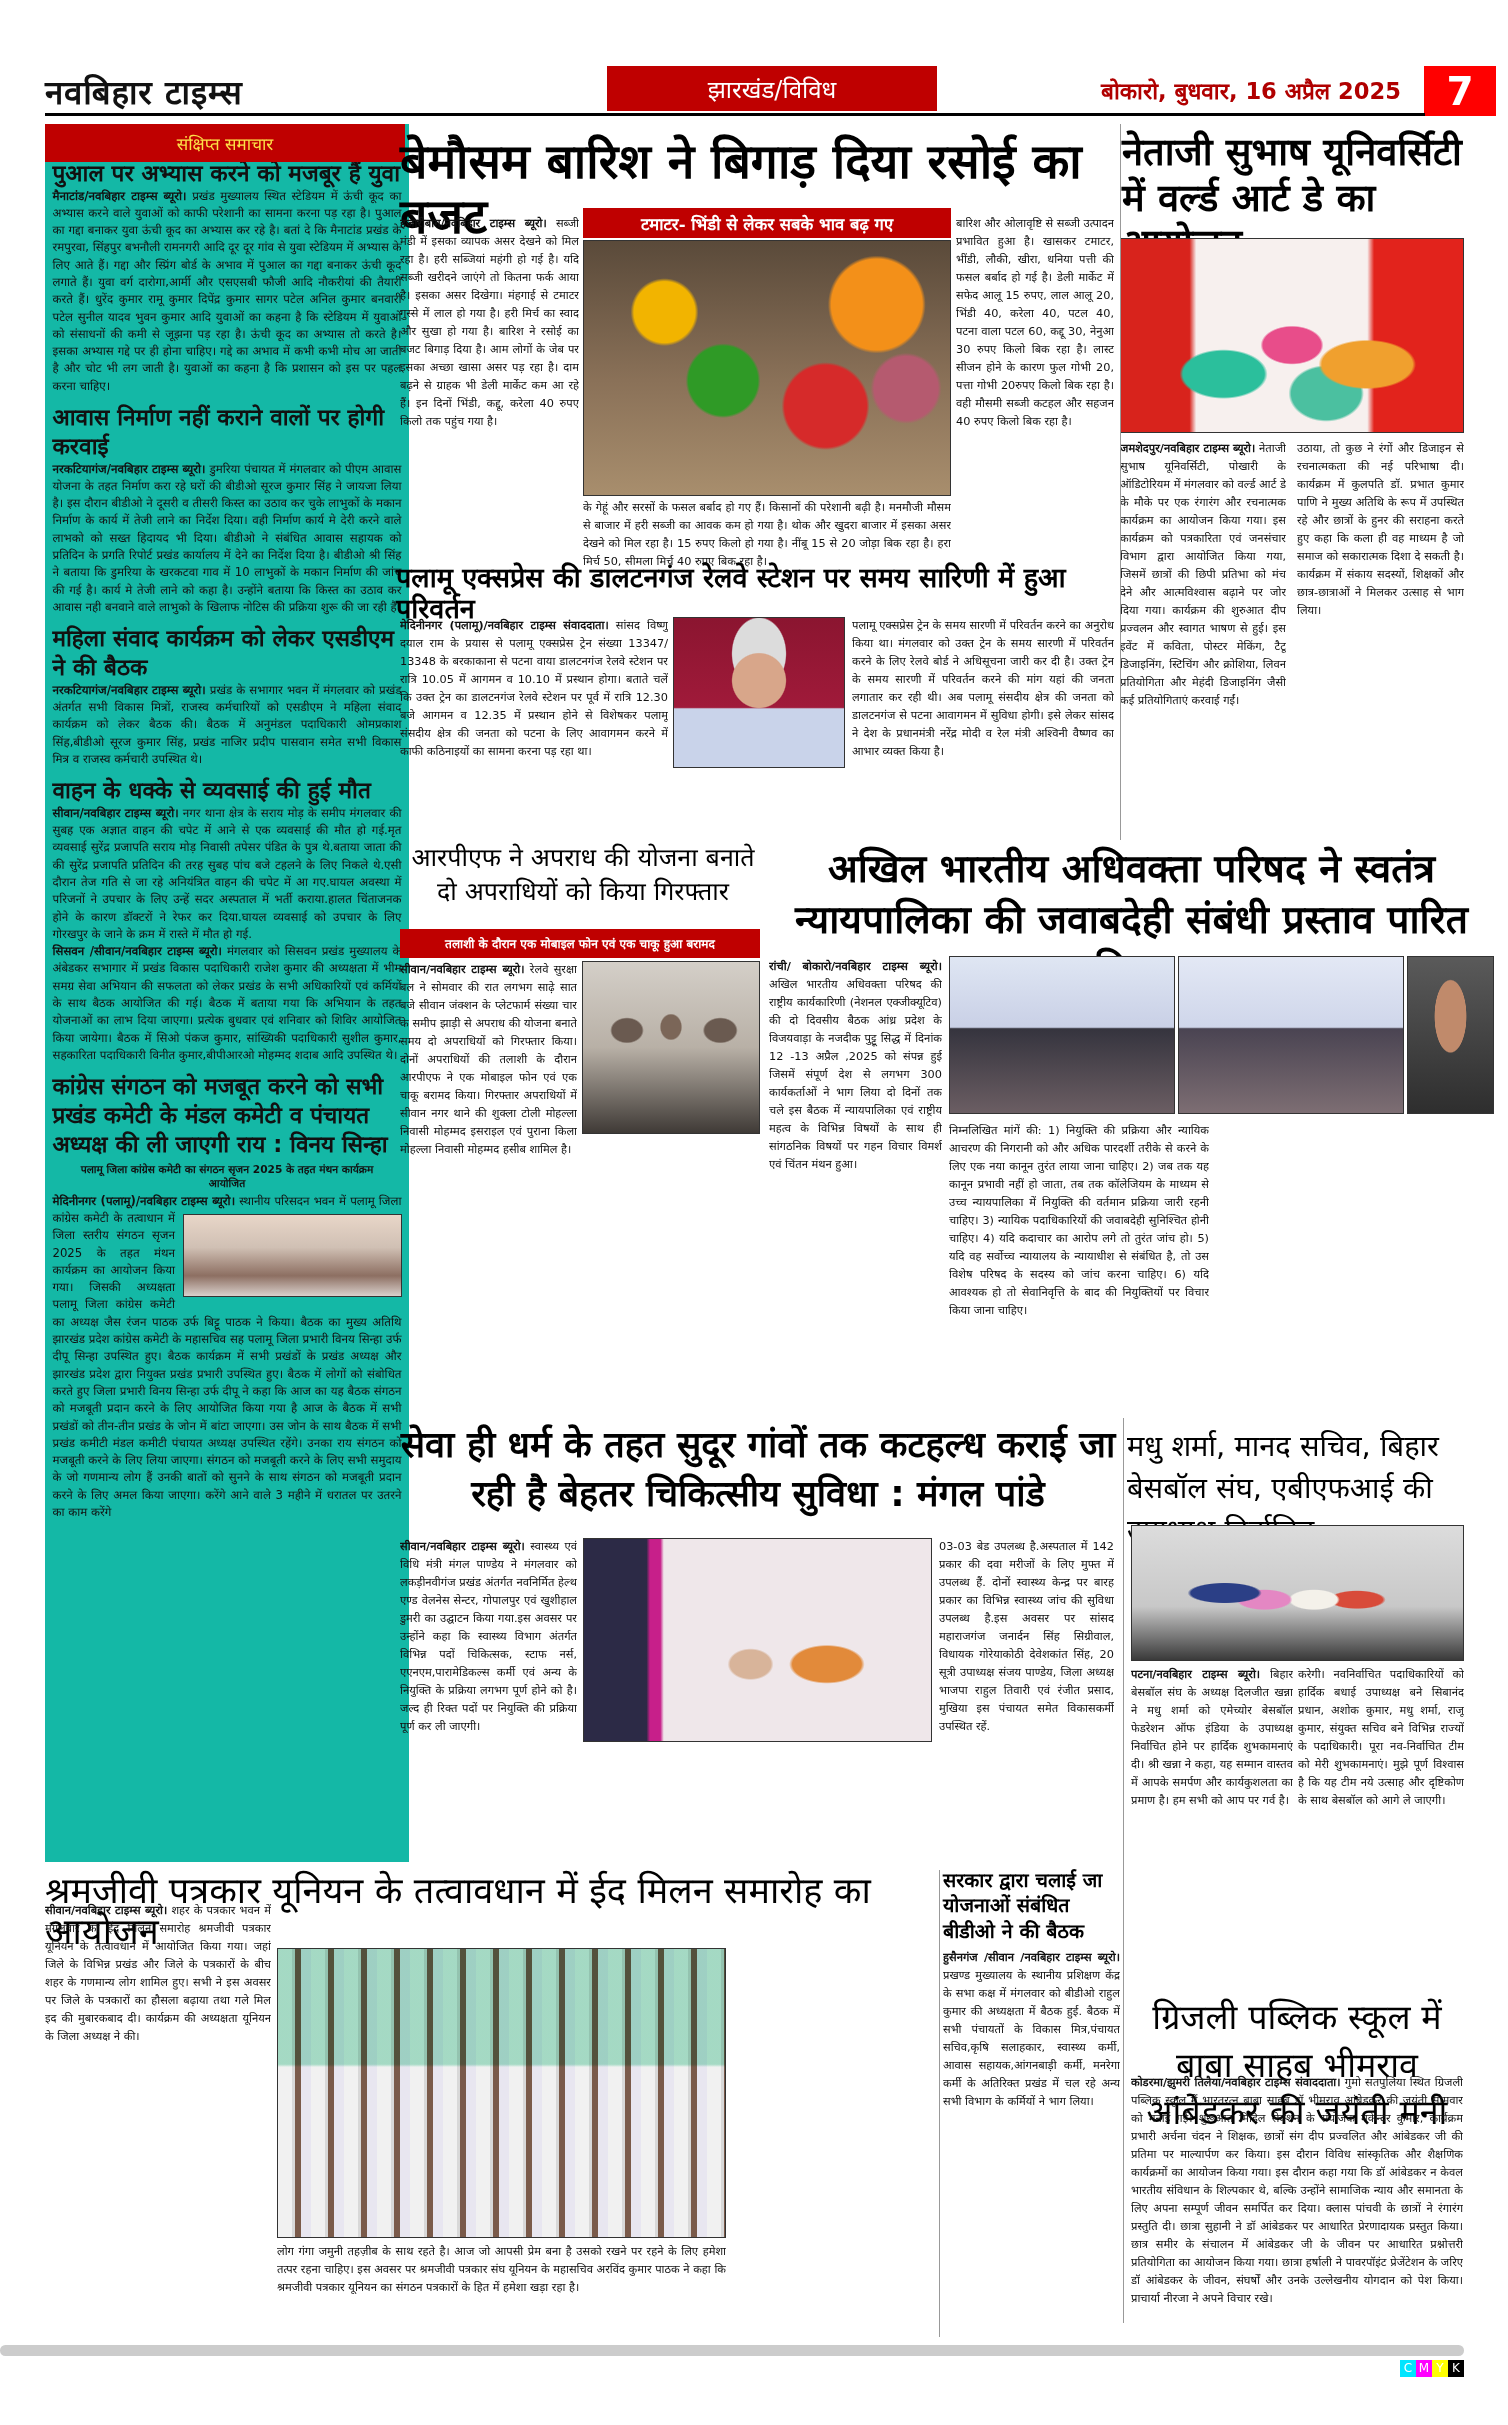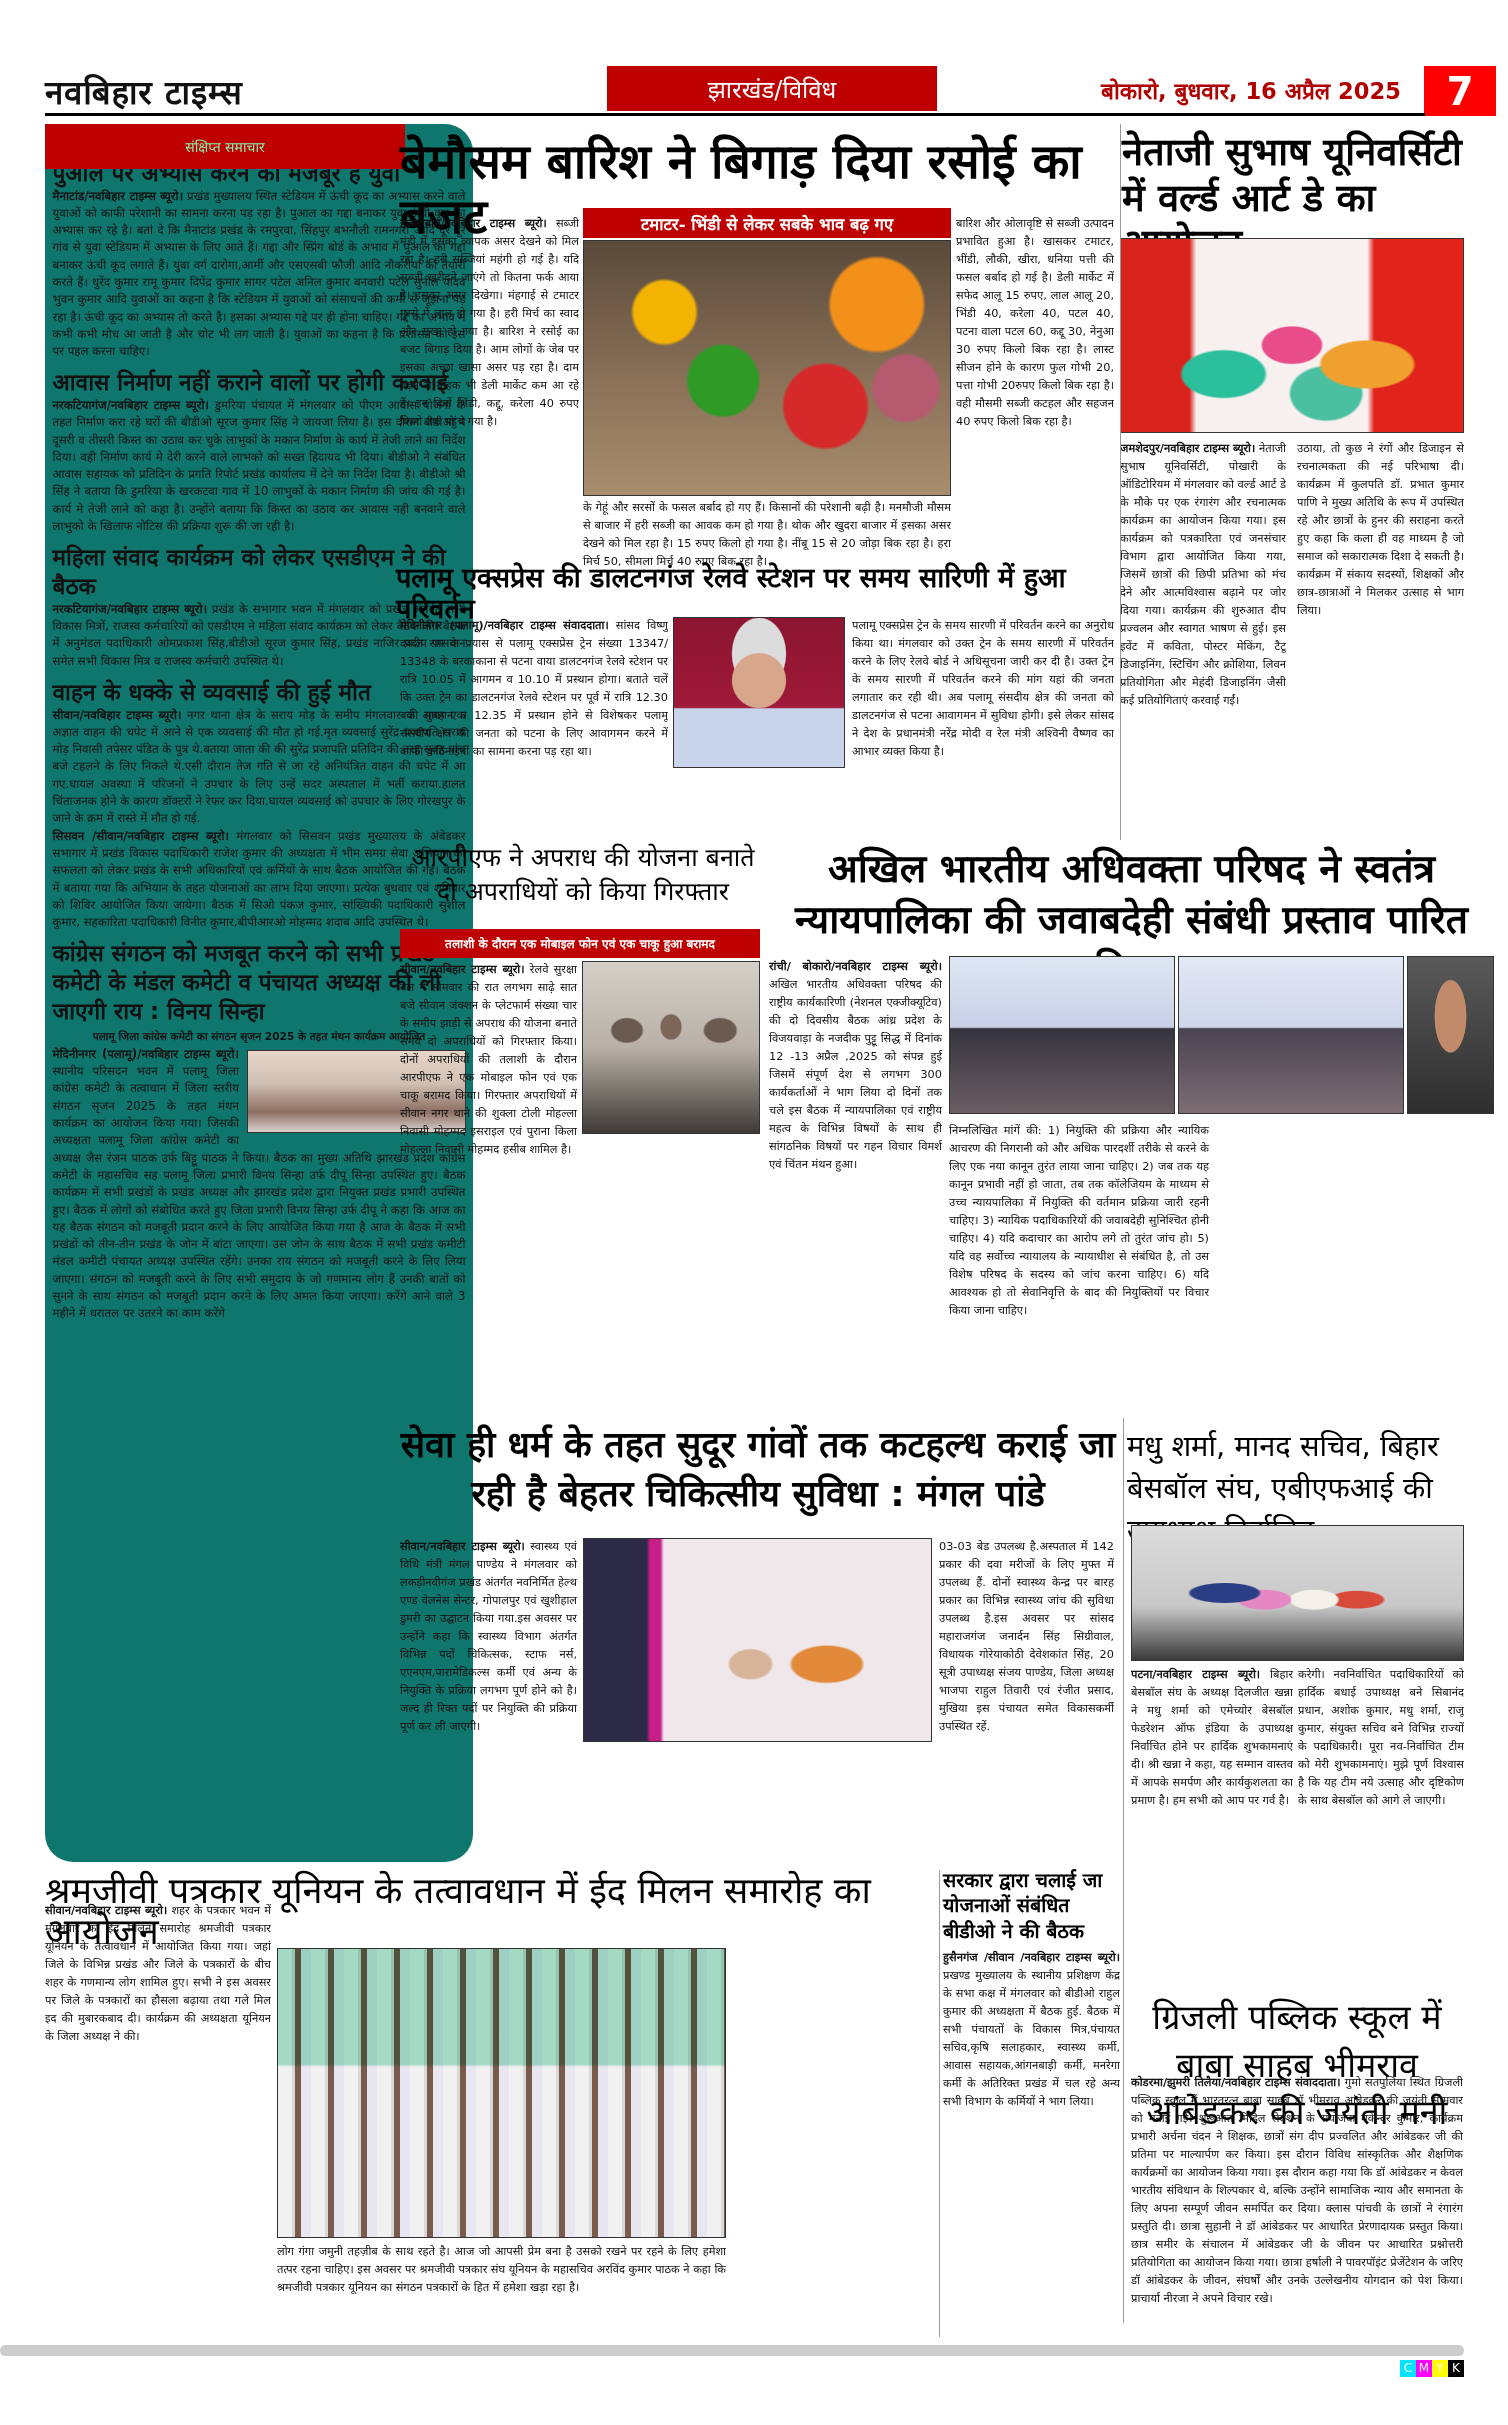--- a/index.html
+++ b/index.html
@@ -4,22 +4,22 @@
 <style>
   * { box-sizing: border-box; margin: 0; padding: 0; }
   body { width: 1508px; height: 2426px; background: #fff; font-family: "DejaVu Sans", sans-serif; color: #111; position: relative; overflow: hidden; }
   .abs { position: absolute; }
   .masthead-title { left: 45px; top: 69px; font-size: 33px; font-weight: bold; letter-spacing: 0.8px; text-align: center; }
   .section-tag { left: 607px; top: 66px; width: 330px; height: 45px; background: #bf0000; color: #fff; font-size: 24px; display: flex; align-items: center; justify-content: center; }
   .dateline { left: 1101px; top: 75px; color: #b00000; font-size: 22.6px; font-weight: bold; }
   .page-no { left: 1424px; top: 66px; width: 72px; height: 50px; background: #f00; color: #fff; font-size: 39px; font-weight: bold; display: flex; align-items: center; justify-content: center; }
   .head-rule { left: 45px; top: 113px; width: 1380px; height: 3px; background: #000; }
 
-  .brief-col { left: 45px; top: 124px; width: 428px; height: 1738px; background: #0f766e; border-radius: 28px; }
-  .brief-header { left: 45px; top: 124px; width: 360px; height: 45px; background: #bf0000; color: #86efac; font-size: 14px; display: flex; align-items: center; justify-content: center; }
+  .brief-col { left: 45px; top: 124px; width: 364px; height: 1738px; background: #14b8a6; }
+  .brief-header { left: 45px; top: 124px; width: 360px; height: 38px; background: #bf0000; color: #fde047; font-size: 17px; display: flex; align-items: center; justify-content: center; }
   .brief-col .item { padding: 0 7.5px; }
   .brief-title { font-size: 22.6px; font-weight: bold; line-height: 29px; margin-top: 7.5px; }
   .brief-sub { font-size: 10.6px; font-weight: bold; text-align: center; margin: 3px 16px; }
   .brief-body { font-size: 11.7px; line-height: 17.3px; text-align: justify; }
   .byline { font-weight: bold; }
 
   .headline { font-weight: bold; color: #000; line-height: 1.15; }
   .kicker { background: #bf0000; color: #fff; font-weight: bold; display: flex; align-items: center; justify-content: center; }
   .body-text { font-size: 11.3px; line-height: 18px; text-align: justify; }
   .photo { border: 1.5px solid #333; overflow: hidden; position: absolute; }

